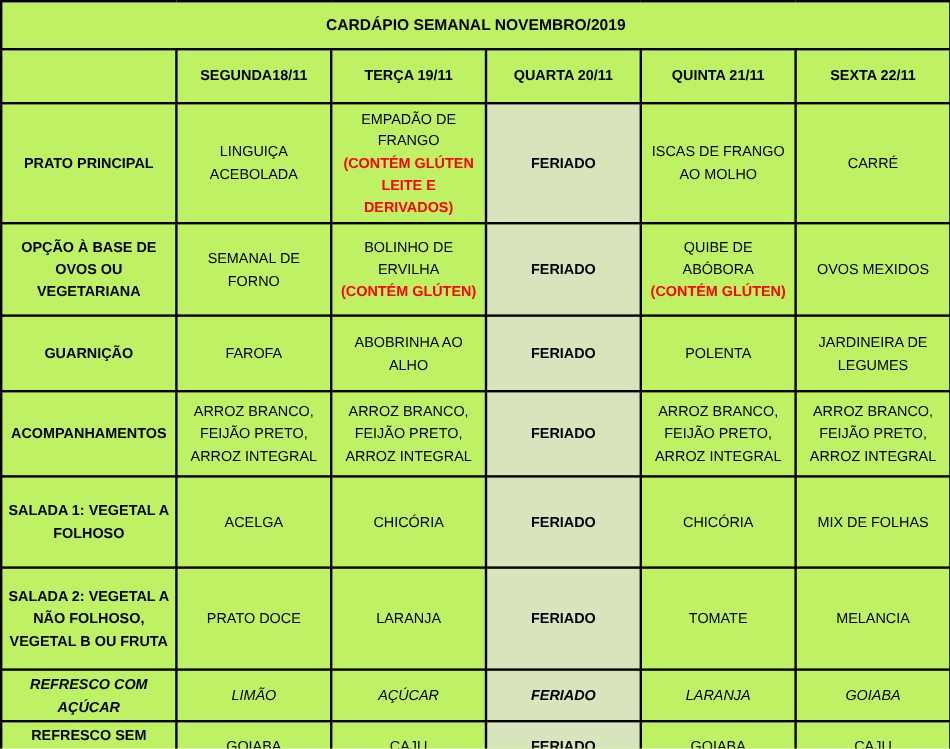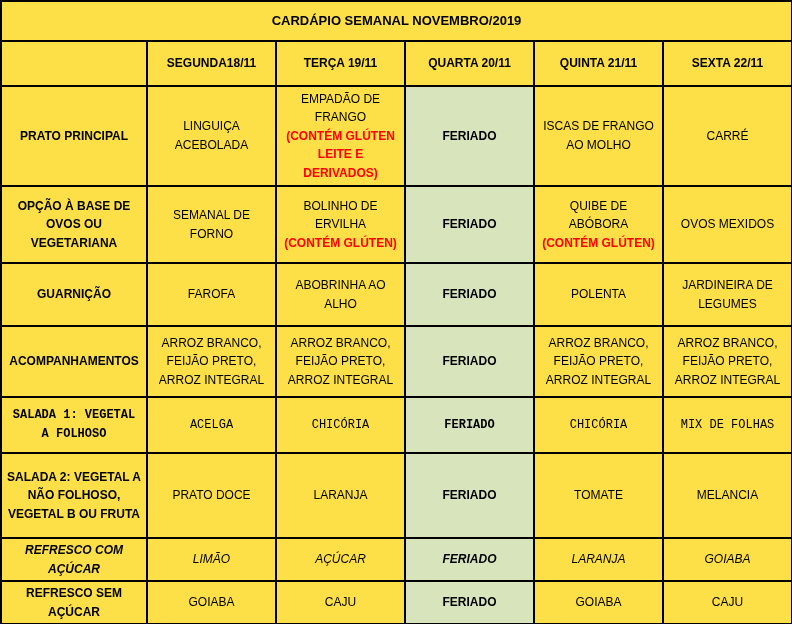--- a/index.html
+++ b/index.html
@@ -6,21 +6,21 @@
     margin: 0;
     padding: 0;
     background: #ffffff;
     font-family: "Liberation Sans", sans-serif;
   }
   #frame {
     width: 792px;
     height: 624px;
     box-sizing: border-box;
     overflow: hidden;
-    background: #fde047;
+    background: #bef264;
   }
   table {
     width: 792px;
     height: 624px;
     border-collapse: collapse;
     table-layout: fixed;
   }
   col.labelcol { width: 146px; }
   col.daycol   { width: 129px; }
   th, td {
@@ -55,21 +55,21 @@
   .note {
     color: #ff0000;
     font-weight: bold;
   }
   tr.r-title    { height: 40px; }
   tr.r-header   { height: 45px; }
   tr.r-0 { height: 100px; }
   tr.r-1 { height: 77px; padding-left: 21px; }
   tr.r-2 { height: 63px; border-radius: 27px; }
   tr.r-3 { height: 71px; }
-  tr.r-4 { height: 56px; font-family: Liberation Mono, monospace; }
+  tr.r-4 { height: 76px; }
   tr.r-5 { height: 85px; }
   tr.r-6 { height: 42px; font-style: italic; }
   tr.r-7 { height: 41px; }
 </style>
 </head>
 <body>
 
 <div id="frame">
   <table>
     <colgroup>

